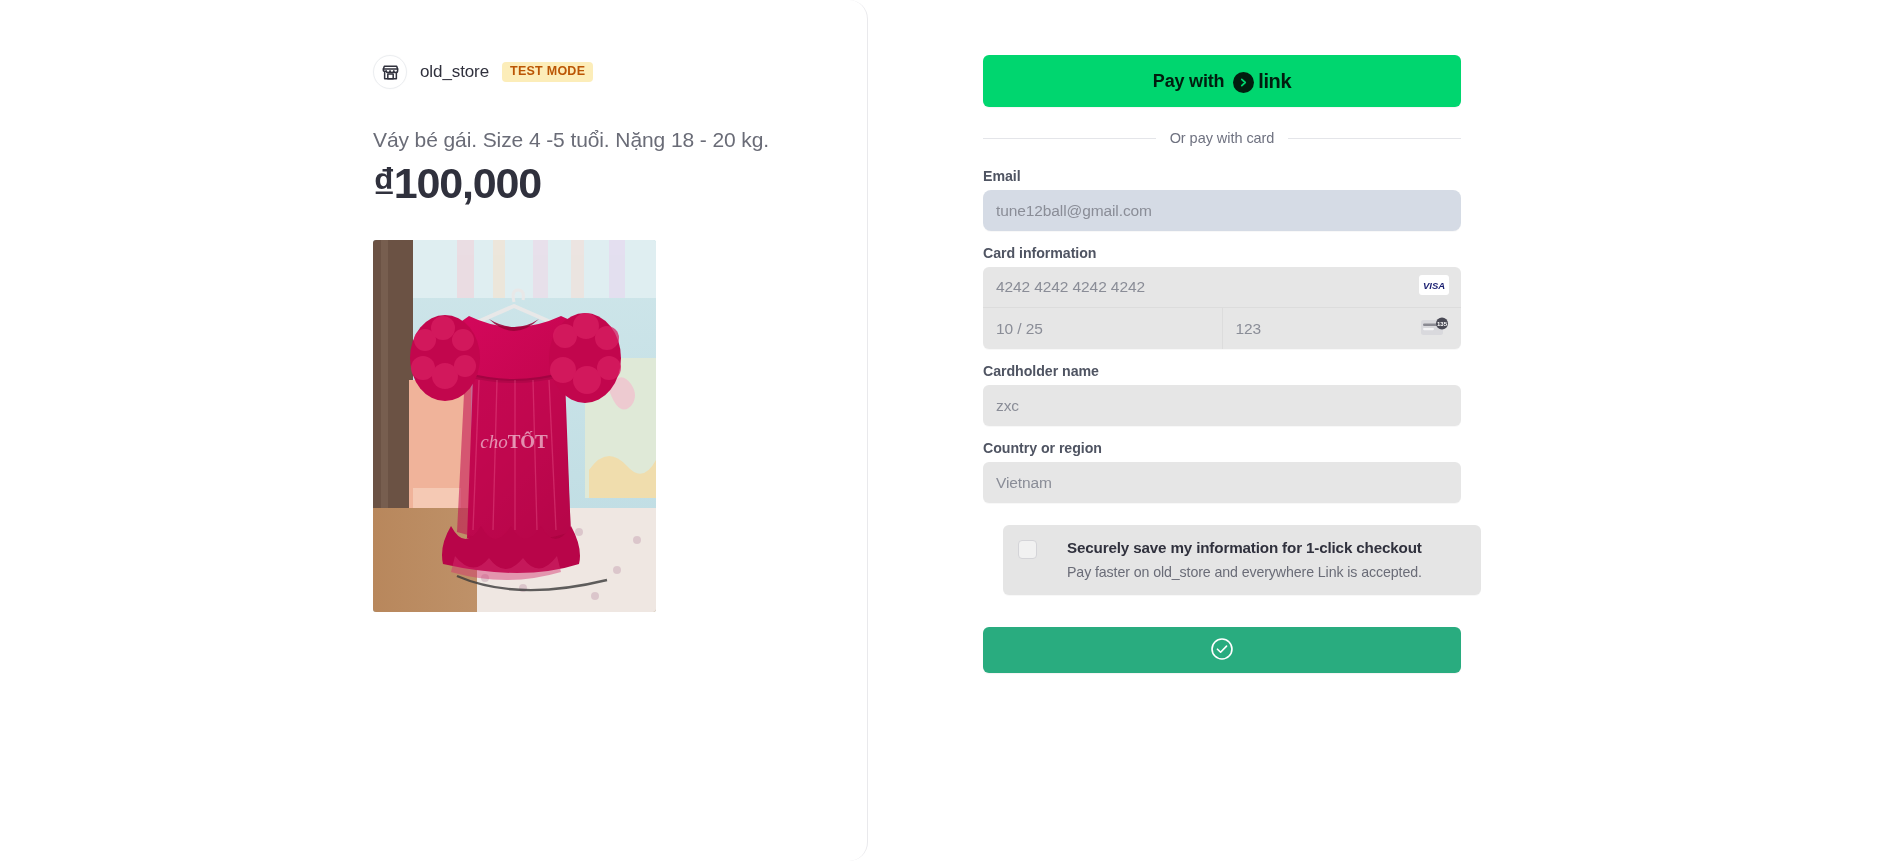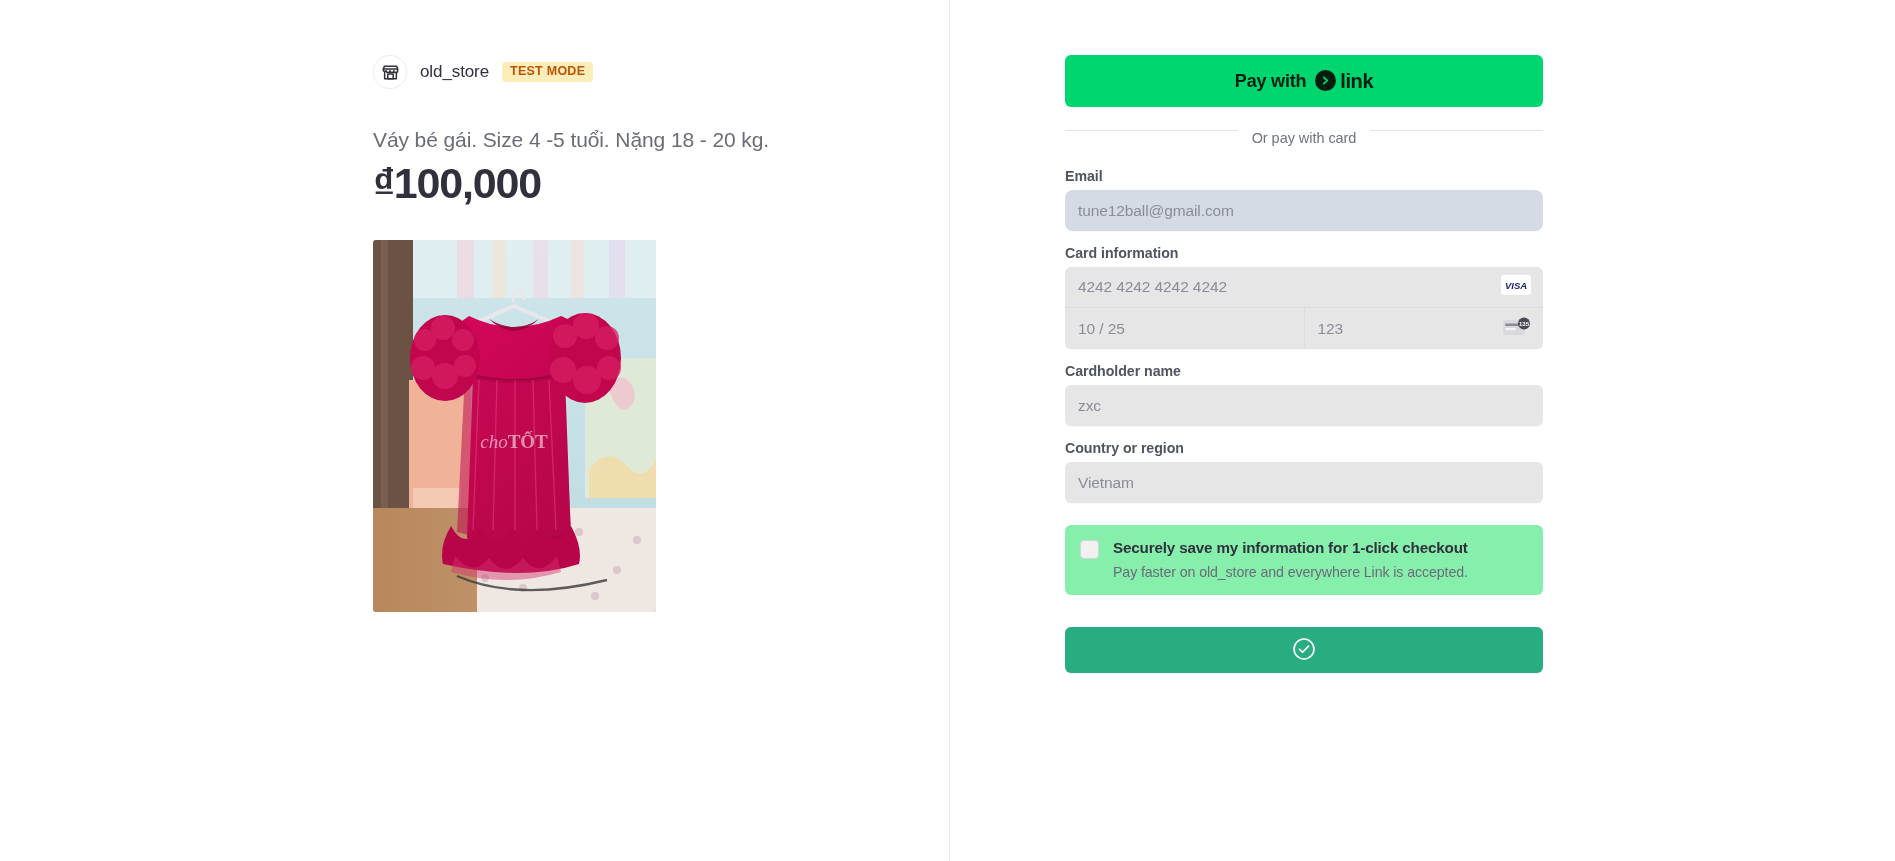--- a/index.html
+++ b/index.html
@@ -16,25 +16,26 @@
 
   .checkout {
     display: flex;
     width: 1895px;
     height: 861px;
     background: #ffffff;
   }
 
   
   .summary-pane {
-    width: 950px;
+    width: 868px;
     height: 861px;
     background: #ffffff;
     border-right: 1px solid #e9e9ec;
     position: relative;
+    border-radius: 19px;
   }
 
   .summary-inner {
     position: absolute;
     left: 373px;
     top: 55px;
     width: 460px;
   }
 
   .merchant-row {
@@ -135,21 +136,21 @@
     letter-spacing: -0.2px;
     display: flex;
     align-items: center;
     justify-content: center;
     gap: 9px;
     cursor: pointer;
     box-shadow: 0 1px 1px rgba(0,0,0,0.04);
   }
   .link-logo {
     display: inline-flex;
-    align-items: flex-start;
+    align-items: flex-end;
     gap: 4px;
   }
   .link-mark {
     width: 21px; height: 21px;
     border-radius: 50%;
     background: #011e0f;
     display: inline-flex;
     align-items: center;
     justify-content: center;
     flex: none;
@@ -157,20 +158,21 @@
   .link-wordmark {
     font-size: 20px;
     font-weight: 700;
     color: #011e0f;
     letter-spacing: -0.4px;
   }
 
   
   .divider {
     display: flex;
+    align-items: center;
     gap: 14px;
     margin: 23px 0 22px;
   }
   .divider .rule {
     flex: 1;
     height: 1px;
     background: #e4e5e9;
   }
   .divider .label {
     font-size: 14.5px;
@@ -242,27 +244,28 @@
     position: absolute;
     right: 12px;
     top: 50%;
     transform: translateY(-50%);
   }
 
   
   .save-block {
     margin-top: 22px;
     width: 100%;
-    background: #86efac;
+    background: #e5e5e5;
     border-radius: 6px;
     padding: 13px 15px 14px;
     display: flex;
-    gap: 14px;
+    gap: 30px;
     align-items: flex-start;
     box-shadow: 0 1px 1px rgba(0,0,0,0.03);
+    margin-left: 20px;
   }
   .save-checkbox {
     width: 19px; height: 19px;
     border-radius: 4px;
     background: #f1f1f1;
     border: 1px solid #d4d4d8;
     flex: none;
     margin-top: 2px;
     cursor: pointer;
   }

